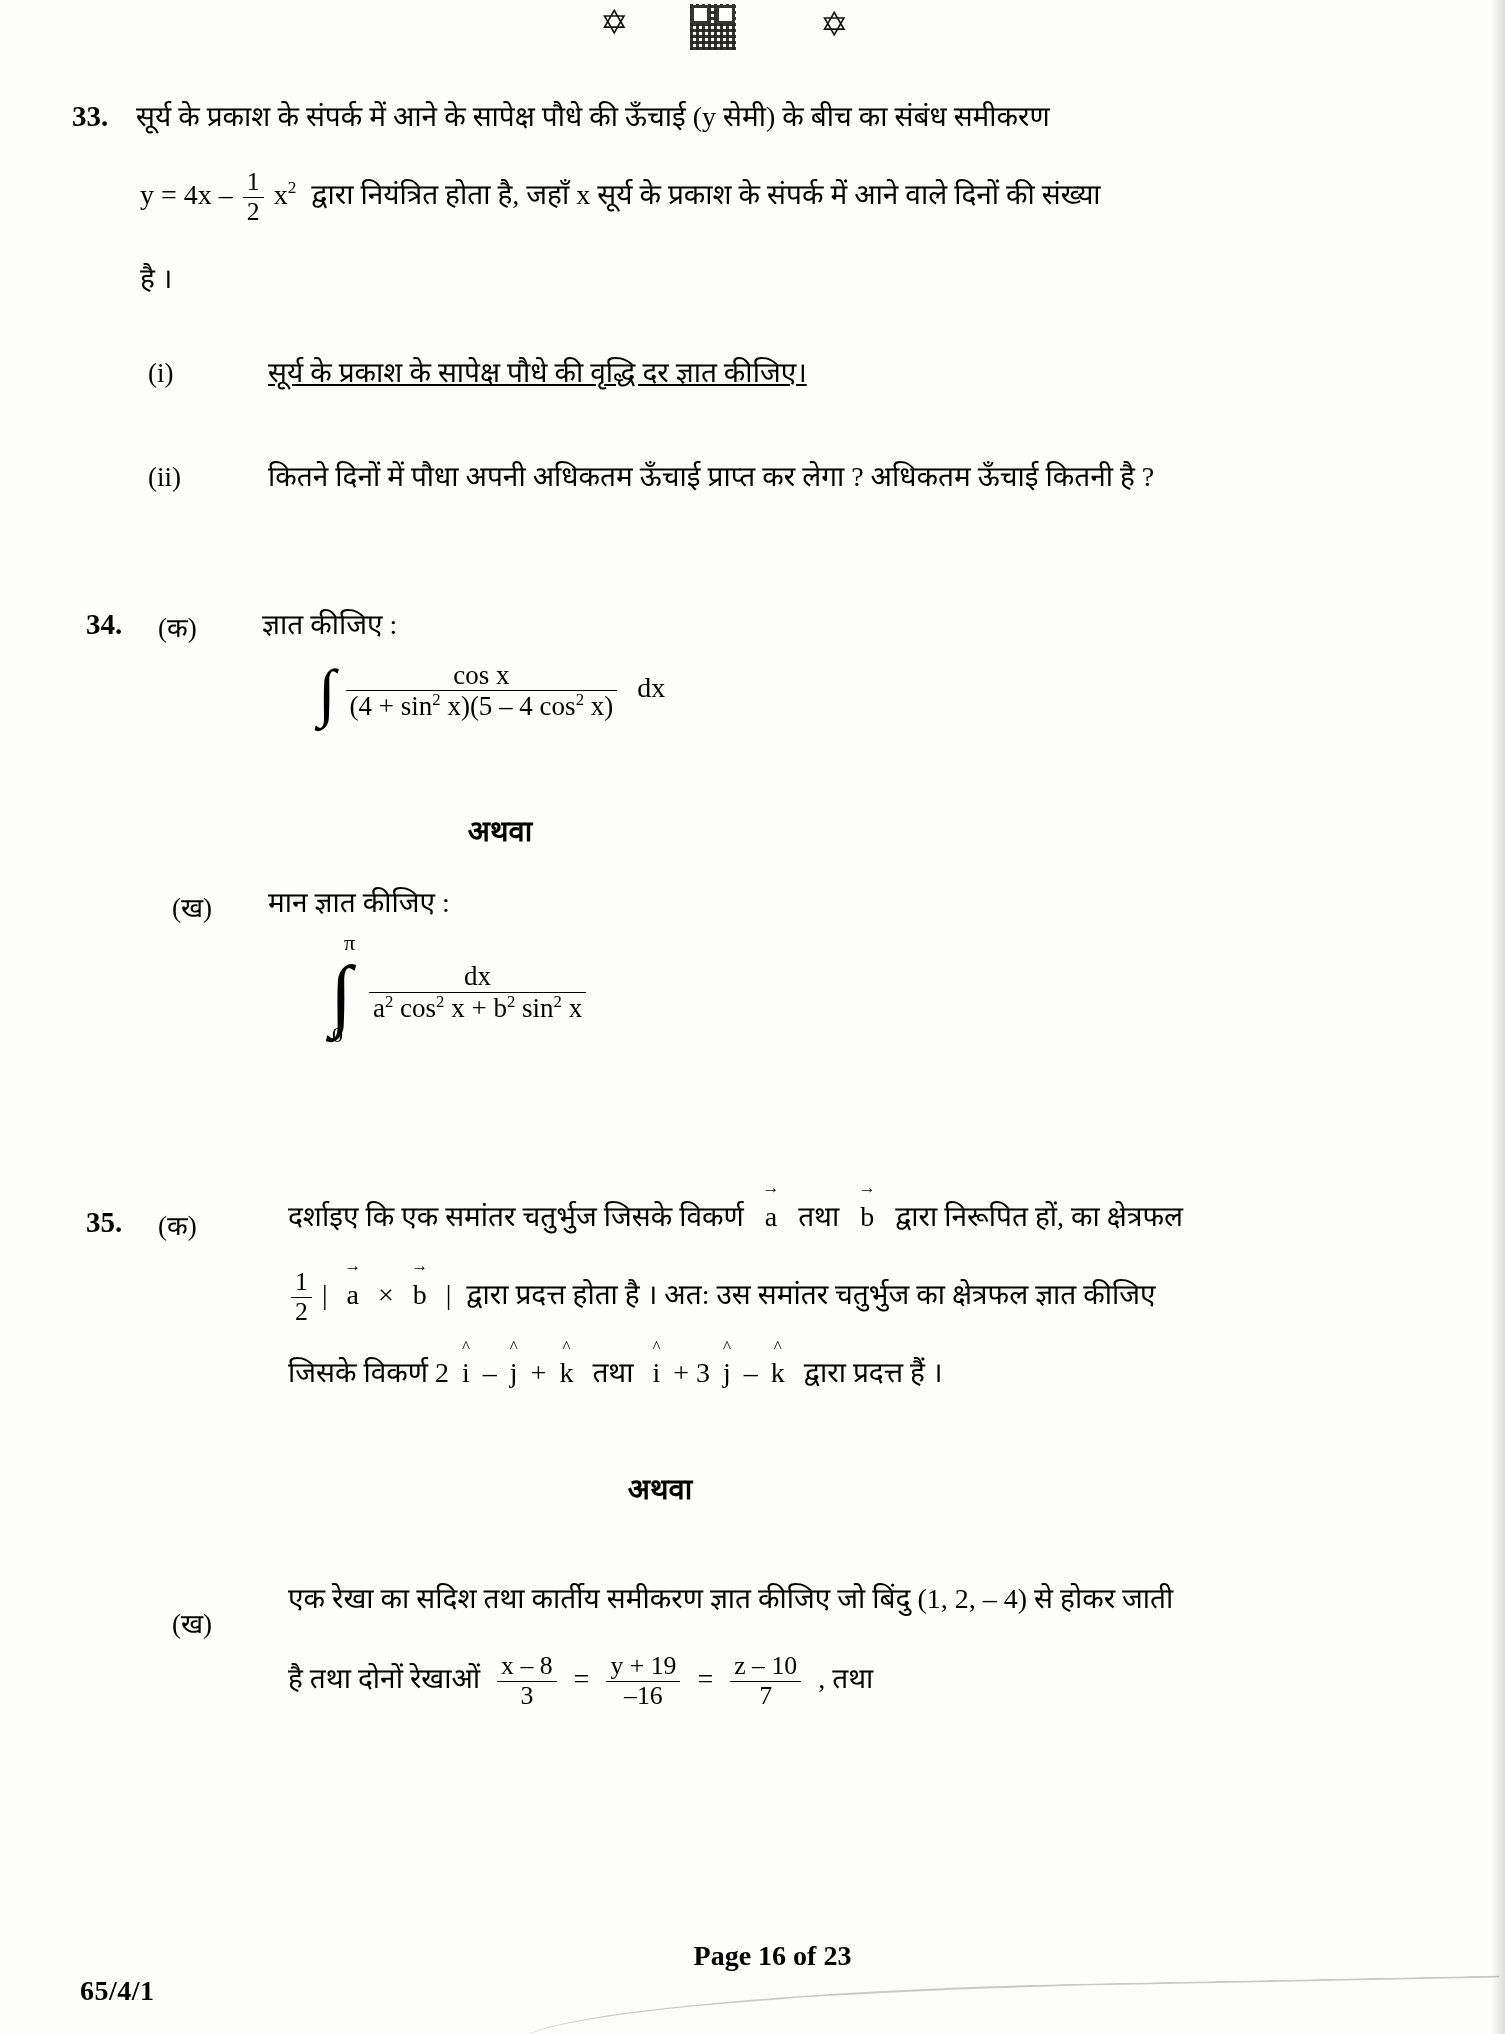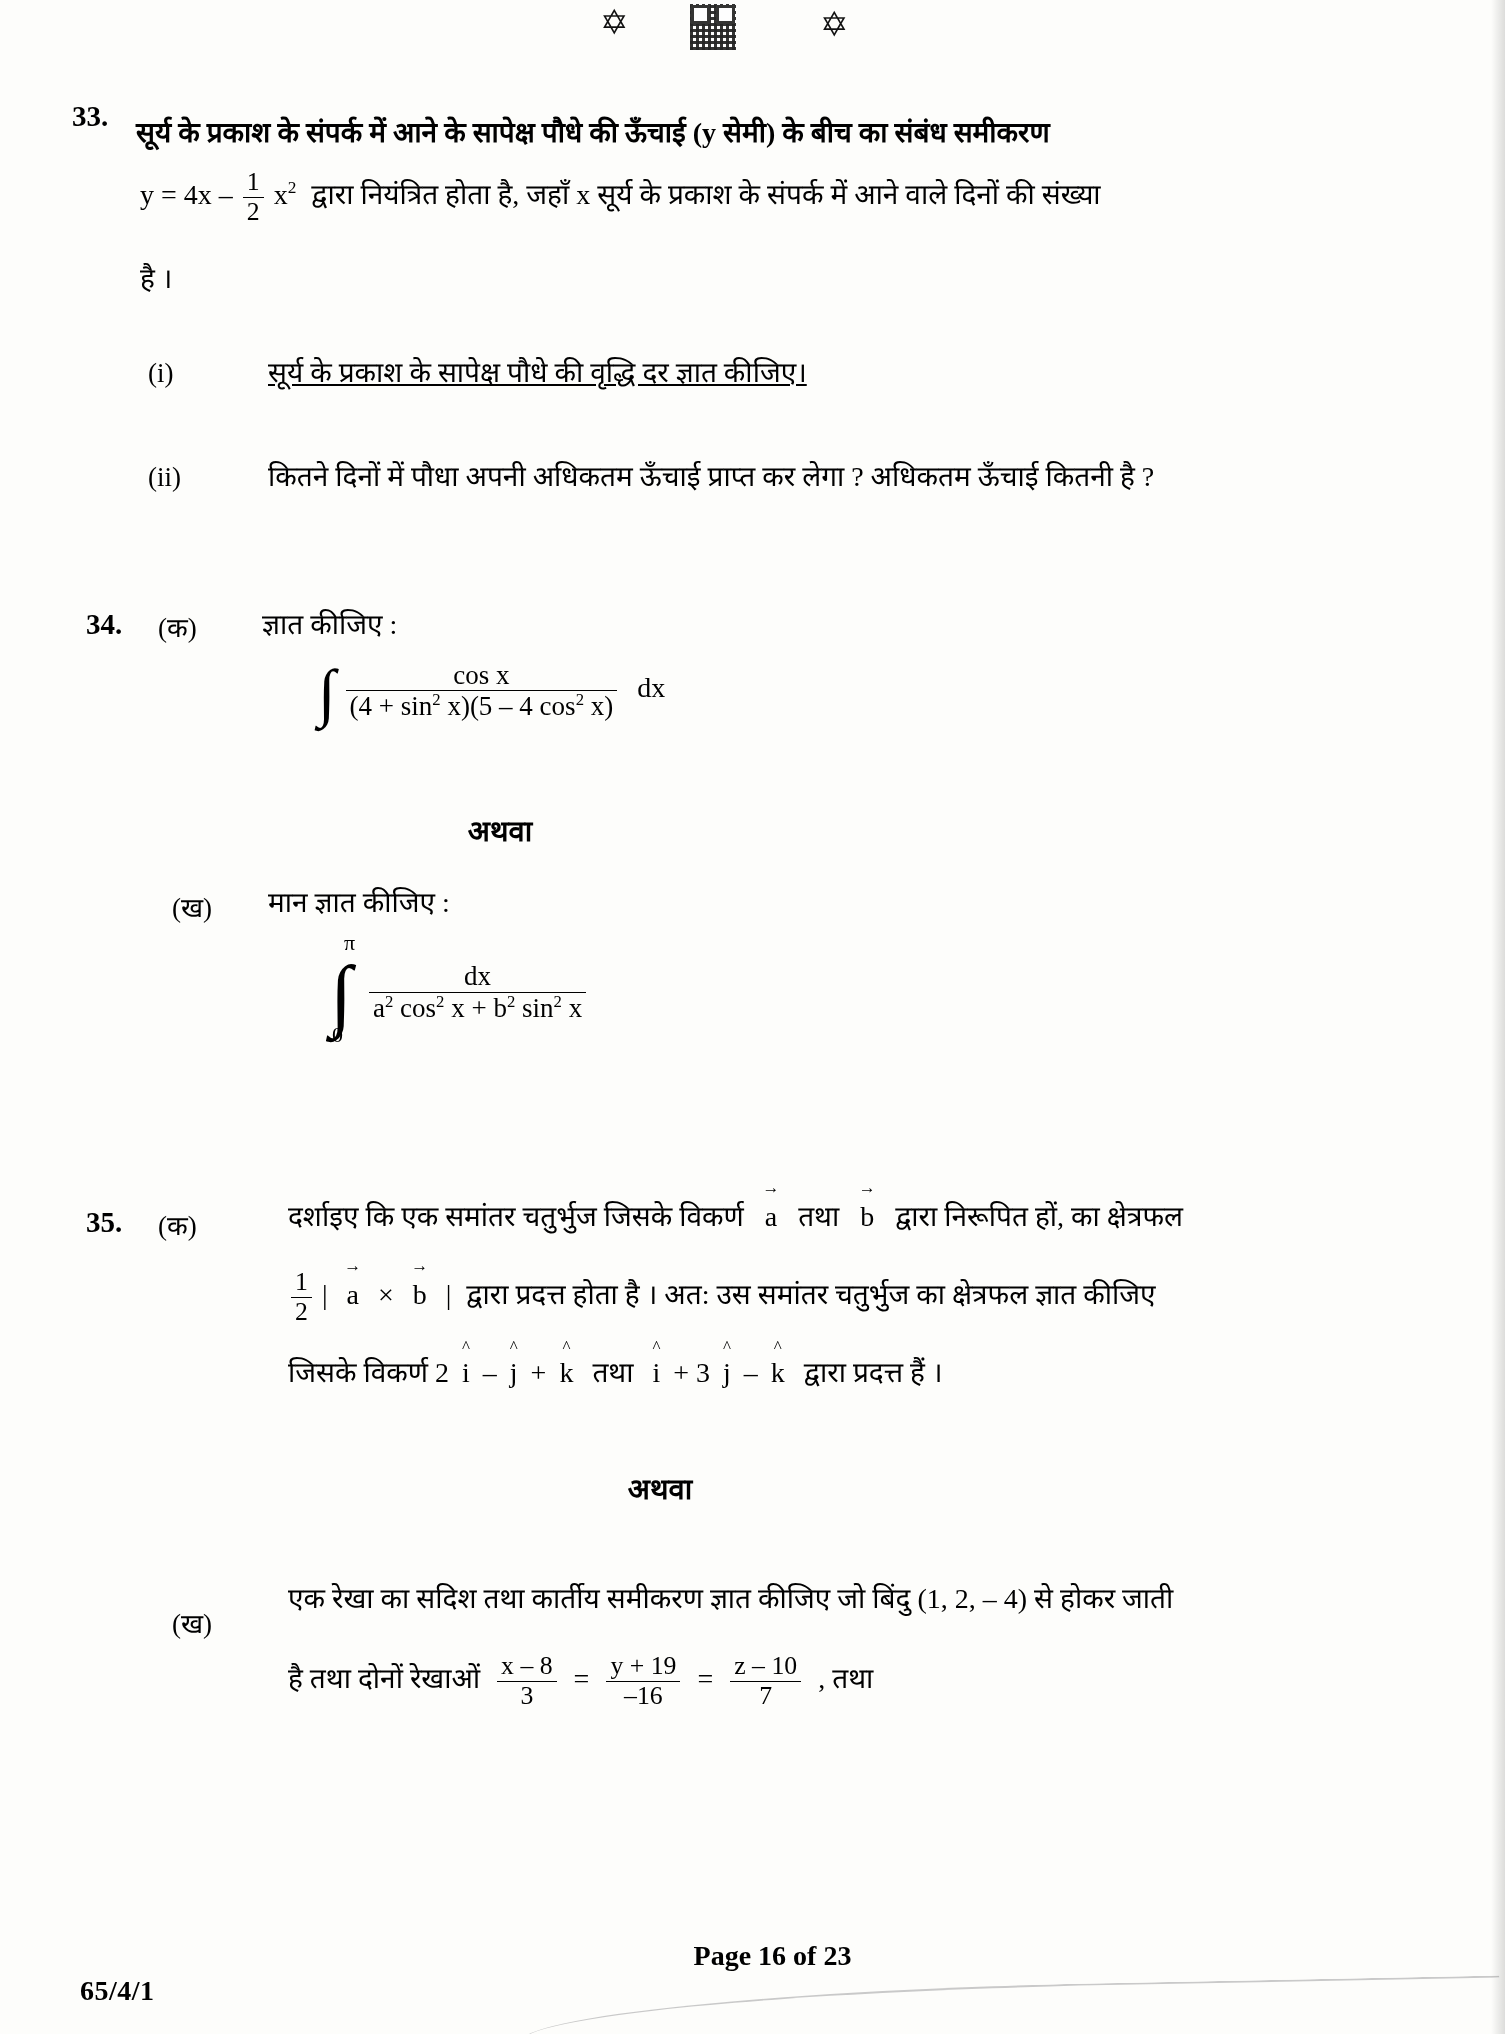--- a/index.html
+++ b/index.html
@@ -183,21 +183,21 @@
 <div class="page">
 
   <div class="topmarks">
     <span class="star left">✡</span>
     <span class="qr"></span>
     <span class="star right">✡</span>
   </div>
 
   <div class="qnum" style="left:28px; top:100px;">33.</div>
 
-  <div class="txt hindi" style="left:136px; top:112px; width:1290px;font-weight:bold;">सूर्य के प्रकाश के संपर्क में आने के सापेक्ष पौधे की ऊँचाई (y सेमी) के बीच का संबंध समीकरण</div>
+  <div class="txt hindi" style="left:136px; top:96px; width:1290px;">सूर्य के प्रकाश के संपर्क में आने के सापेक्ष पौधे की ऊँचाई (y सेमी) के बीच का संबंध समीकरण</div>
 
   <div class="math" style="left:140px; top:168px; width:1300px;">
     <span>y = 4x –</span>
     <span class="frac">
       <span class="num">1</span>
       <span class="den">2</span>
     </span>
     <span>x</span><sup class="e">2</sup>
     <span class="hindi" style="margin-left:8px;">द्वारा नियंत्रित होता है, जहाँ x सूर्य के प्रकाश के संपर्क में आने वाले दिनों की संख्या</span>
   </div>

